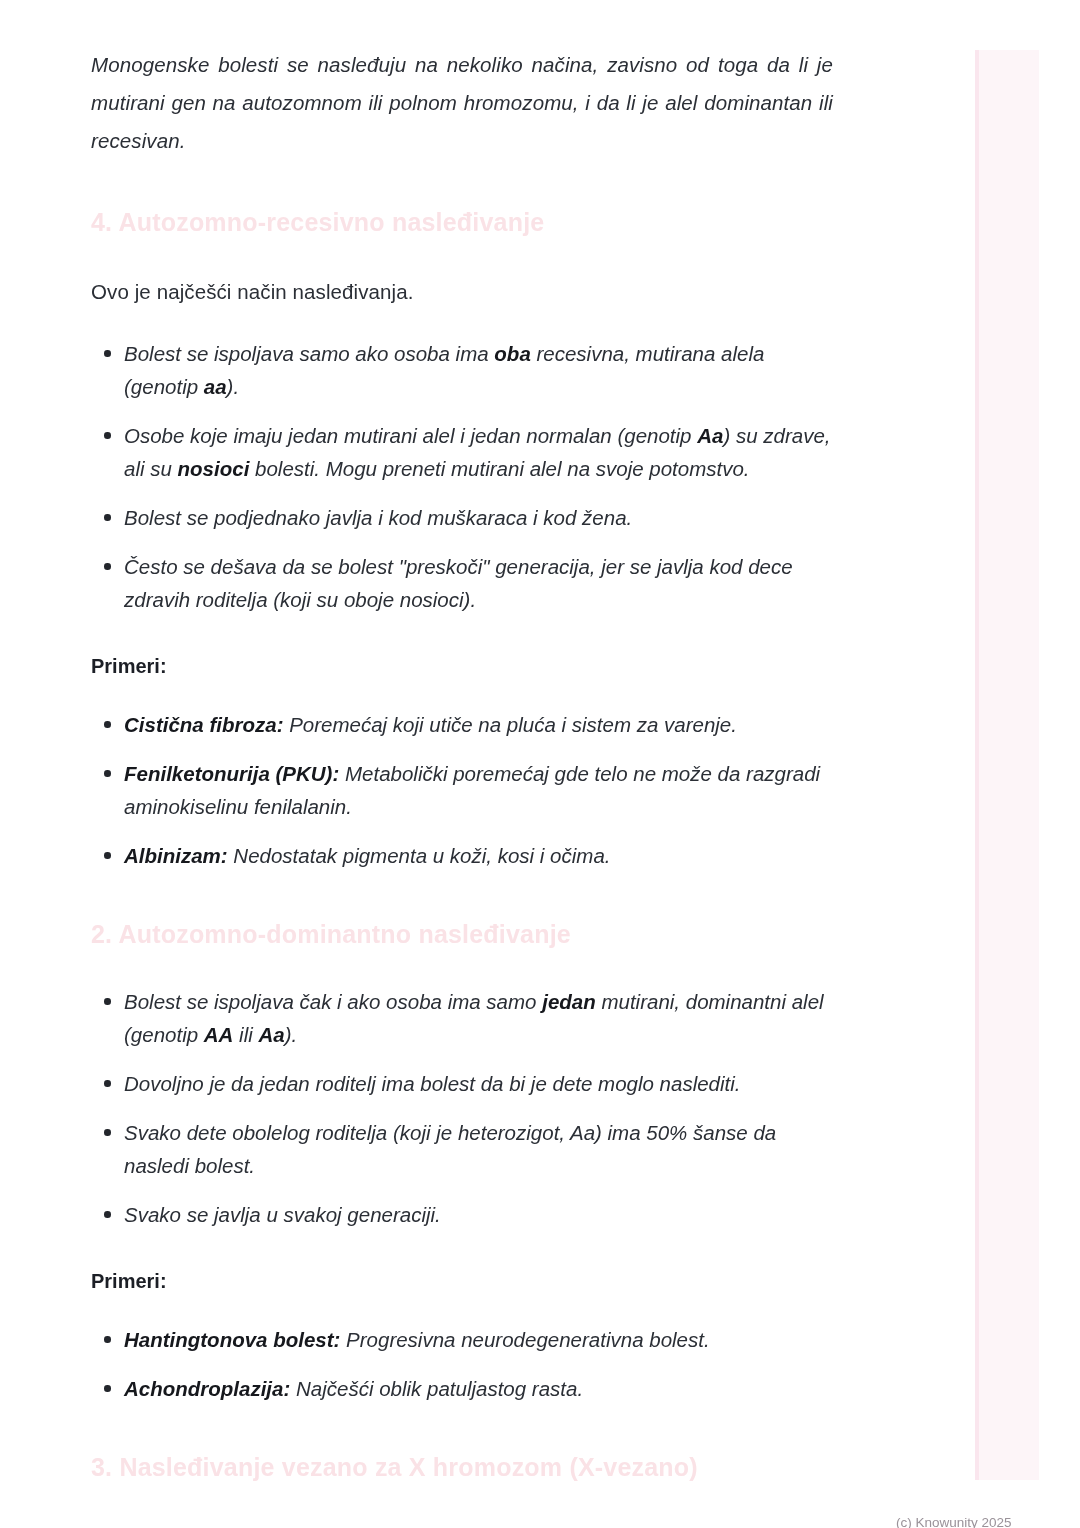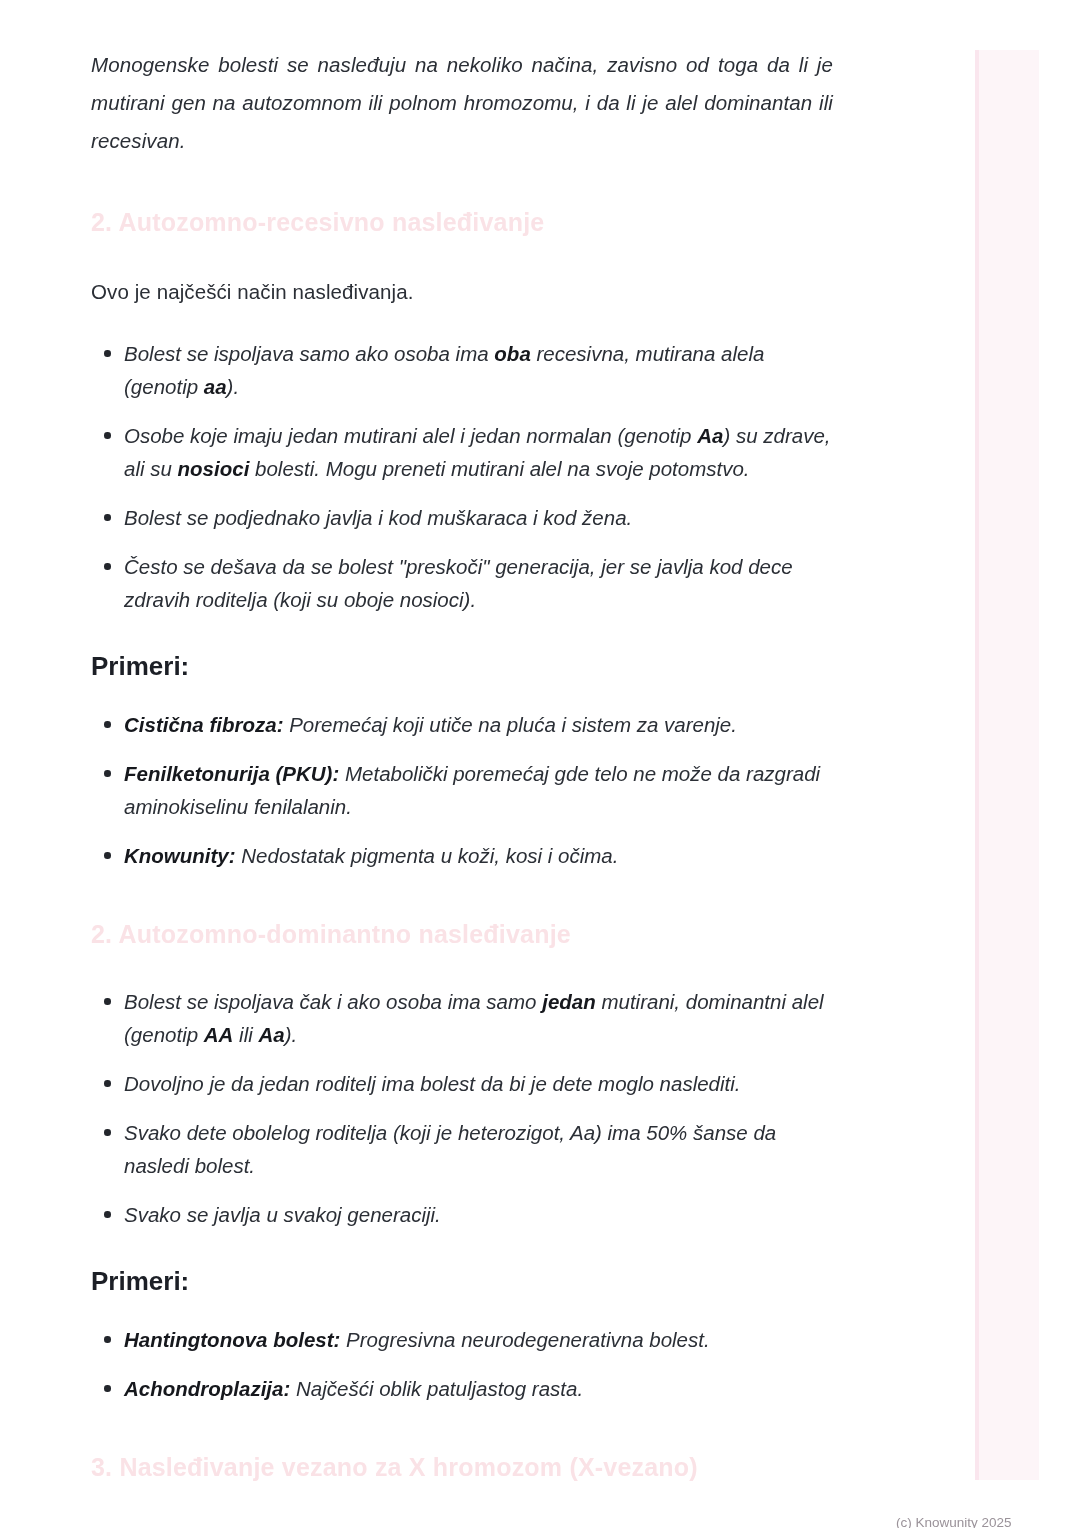--- a/index.html
+++ b/index.html
@@ -78,21 +78,21 @@
     left: 13px;
     top: 13px;
     width: 6.5px;
     height: 6.5px;
     border-radius: 50%;
     background: #23262c;
   }
 
   .lbl-strong {
     margin: 0;
-    font-size: 26px;
+    font-size: 20px;
     line-height: 32px;
     font-weight: 700;
     color: #1c1f26;
   }
 
   b, strong { font-weight: 700; color: #16181d; }
 
   .watermark {
     position: absolute;
     left: 896px;
@@ -108,21 +108,21 @@
 <body>
 
 <div class="pink-strip"></div>
 
 <div class="page">
 
   <p class="body-para justify">Monogenske bolesti se nasleđuju na nekoliko načina, zavisno od toga da li je mutirani gen na autozomnom ili polnom hromozomu, i da li je alel dominantan ili recesivan.</p>
 
   <div class="spacer-lg"></div>
 
-  <h2 class="section-heading">2. Autozomno-recesivno nasleđivanje</h2>
+  <h2 class="section-heading">4. Autozomno-recesivno nasleđivanje</h2>
 
   <div class="spacer-md"></div>
 
   <p class="body-para">Ovo je najčešći način nasleđivanja.</p>
 
   <div class="spacer-sm"></div>
 
   <ul class="bullets">
     <li>
       <span class="bullet-dot"></span>
@@ -152,21 +152,21 @@
     <li>
       <span class="bullet-dot"></span>
       <b>Cistična fibroza:</b><span> Poremećaj koji utiče na pluća i sistem za varenje.</span>
     </li>
     <li>
       <span class="bullet-dot"></span>
       <b>Fenilketonurija (PKU):</b><span> Metabolički poremećaj gde telo ne može da razgradi aminokiselinu fenilalanin.</span>
     </li>
     <li>
       <span class="bullet-dot"></span>
-      <b>Knowunity:</b><span> Nedostatak pigmenta u koži, kosi i očima.</span>
+      <b>Albinizam:</b><span> Nedostatak pigmenta u koži, kosi i očima.</span>
     </li>
   </ul>
 
   <div class="spacer-lg"></div>
 
   <h2 class="section-heading">2. Autozomno-dominantno nasleđivanje</h2>
 
   <div class="spacer-md"></div>
 
   <ul class="bullets">

